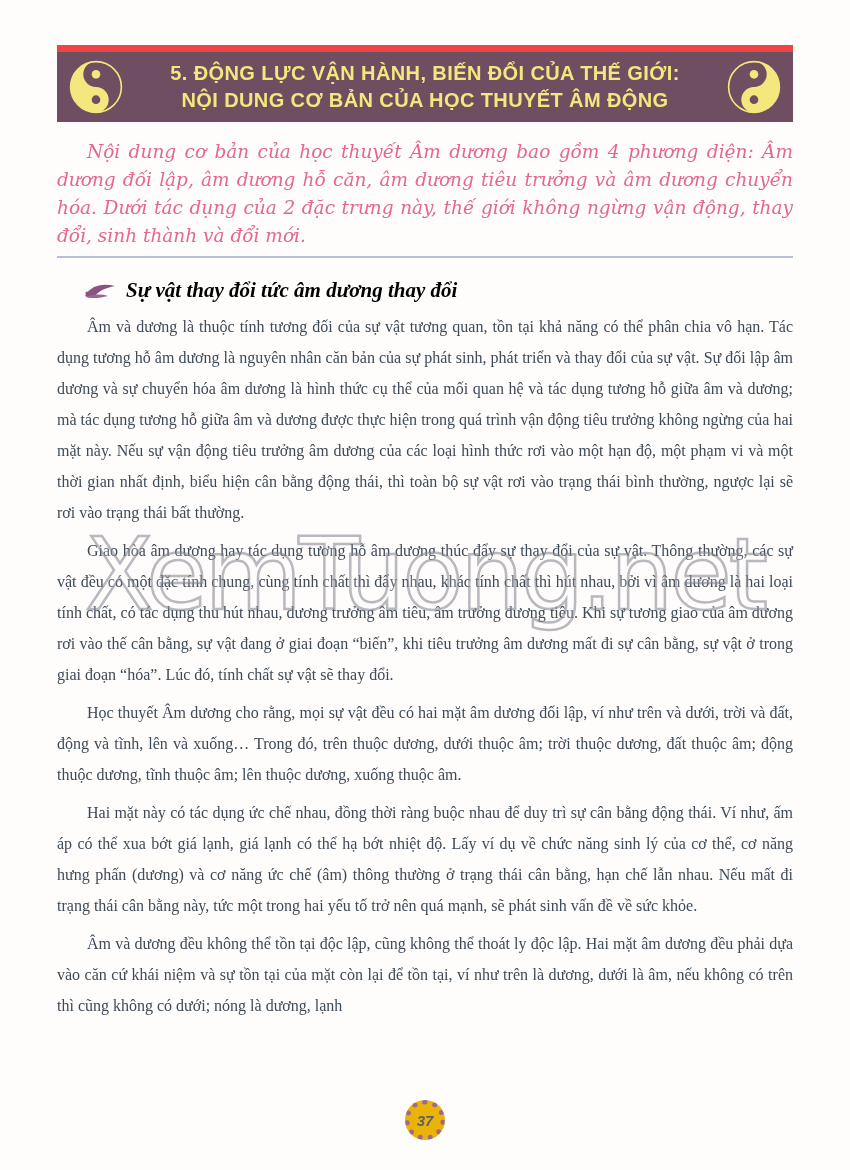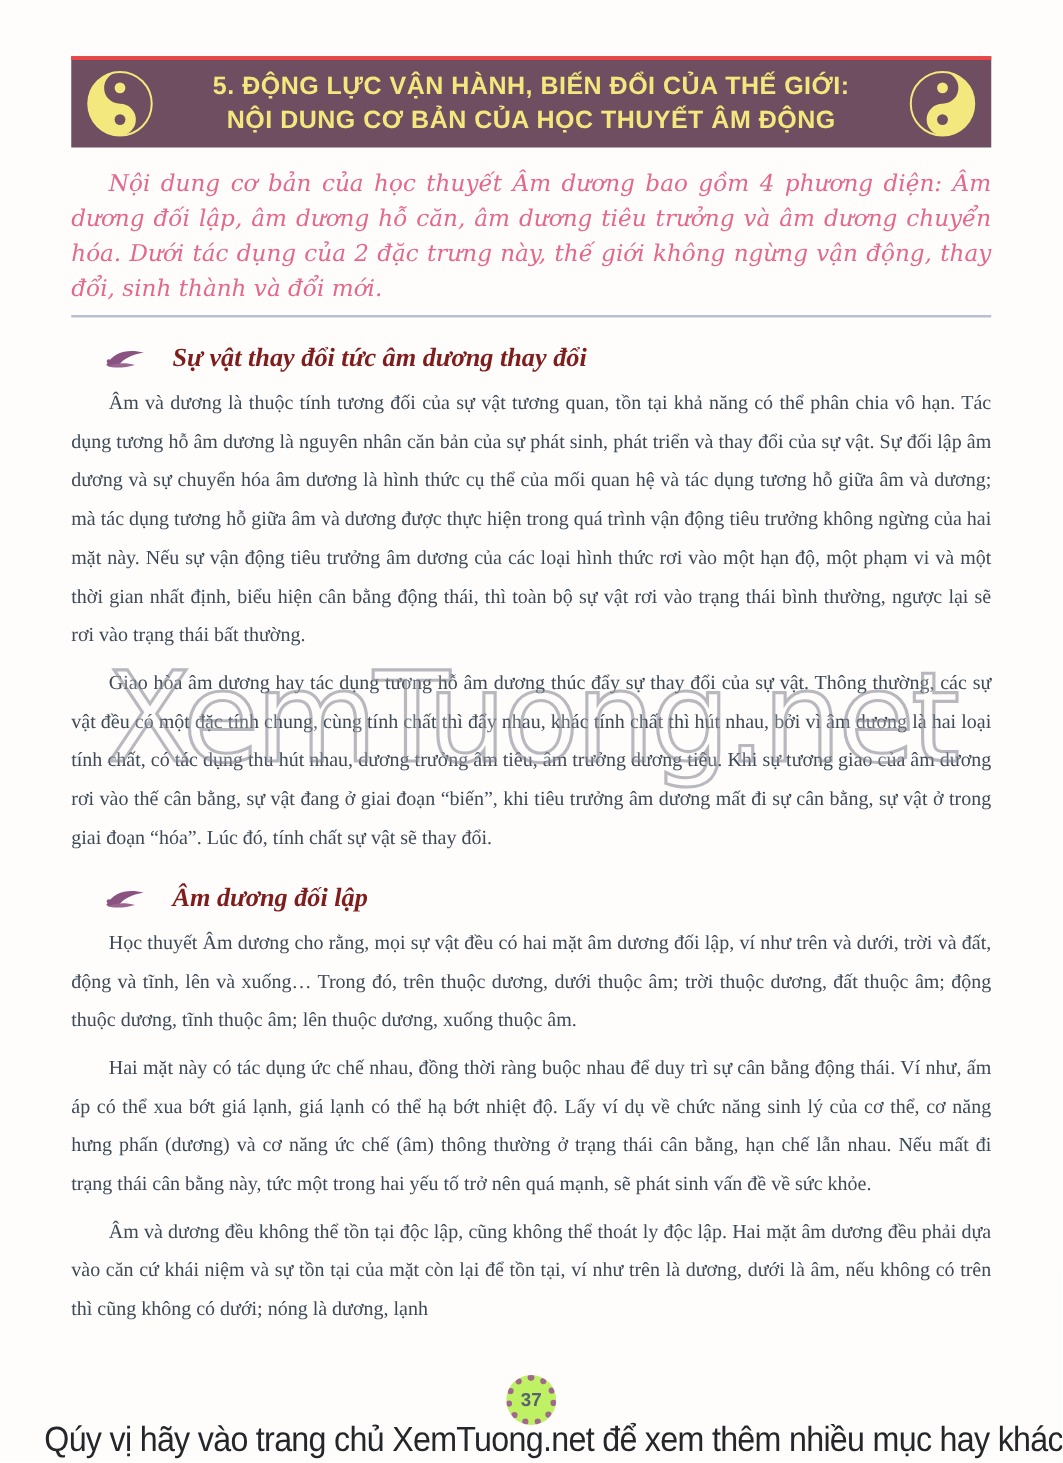--- a/index.html
+++ b/index.html
@@ -10,21 +10,21 @@
     overflow:hidden;
     font-family:"Liberation Serif", serif;
   }
   .content{padding:45px 57px 0 57px;}
 
   
   .banner{
     position:relative;
     height:70px;
     background:#6e4e60;
-    border-top:3px solid #ef4444;
+    border-top:7px solid #ef4444;
     display:flex;align-items:center;justify-content:center;
   }
   .banner .taijitu{position:absolute;top:8px;width:54px;height:54px;}
   .taijitu-left{left:12px;}
   .taijitu-right{right:12px;transform:scaleX(-1);}
   .banner-title{
     text-align:center;
     color:#f2e87e;
     font-family:"Liberation Sans", sans-serif;
     font-weight:bold;
@@ -45,23 +45,23 @@
     text-align:justify;
   }
   .separator{
     margin-top:6px;
     border:none;
     border-top:2px solid #b9c0d4;
   }
 
   
   .section-heading{
-    display:flex;align-items:center;gap:21px;
+    display:flex;align-items:center;gap:9px;
     margin:20px 0 8px 26px;
-    color:#7f1d1d;
+    color:#000000;
     font-size:21px;
     font-weight:bold;
     font-style:italic;
   }
   .flourish{width:34px;height:20px;flex:0 0 auto;}
   .para{
     margin:0 0 7px 0;
     color:#3f4a57;
     font-size:16px;
     line-height:31px;
@@ -89,25 +89,26 @@
   .page-num-wrap{
     position:absolute;
     left:50%;top:1100px;
     transform:translateX(-50%);
     z-index:7;
   }
   .page-num{
     width:30px;height:30px;
     border-radius:50%;
     border:5px dotted #a2688c;
-    background:#bef264;
+    background:#eab308;
     display:flex;align-items:center;justify-content:center;
     font-family:"Liberation Sans", sans-serif;
     font-size:15px;font-weight:bold;
     color:#5a6070;
+    font-style:italic;
   }
 
   
   .footer{
     position:absolute;
     left:0;bottom:2px;width:100%;
     text-align:center;
     z-index:5;
   }
   .footer-inner{
@@ -154,38 +155,27 @@
       <svg class="flourish" viewBox="0 0 34 20">
         <path d="M2,15 C8,4 20,2 32,5 C22,7 16,10 13,14 C10,17 5,17 2,15 Z" fill="#8a5280"></path>
         <path d="M3,16 C10,13 18,13 25,15 C18,17 9,18 3,16 Z" fill="#9a6690"></path>
         <circle cx="4" cy="12" r="1.6" fill="#8a5280"></circle>
       </svg>
       <span>Sự vật thay đổi tức âm dương thay đổi</span>
     </div>
     <p class="para">Âm và dương là thuộc tính tương đối của sự vật tương quan, tồn tại khả năng có thể phân chia vô hạn. Tác dụng tương hỗ âm dương là nguyên nhân căn bản của sự phát sinh, phát triển và thay đổi của sự vật. Sự đối lập âm dương và sự chuyển hóa âm dương là hình thức cụ thể của mối quan hệ và tác dụng tương hỗ giữa âm và dương; mà tác dụng tương hỗ giữa âm và dương được thực hiện trong quá trình vận động tiêu trưởng không ngừng của hai mặt này. Nếu sự vận động tiêu trưởng âm dương của các loại hình thức rơi vào một hạn độ, một phạm vi và một thời gian nhất định, biểu hiện cân bằng động thái, thì toàn bộ sự vật rơi vào trạng thái bình thường, ngược lại sẽ rơi vào trạng thái bất thường.</p>
     <p class="para">Giao hòa âm dương hay tác dụng tương hỗ âm dương thúc đẩy sự thay đổi của sự vật. Thông thường, các sự vật đều có một đặc tính chung, cùng tính chất thì đẩy nhau, khác tính chất thì hút nhau, bởi vì âm dương là hai loại tính chất, có tác dụng thu hút nhau, dương trưởng âm tiêu, âm trưởng dương tiêu. Khi sự tương giao của âm dương rơi vào thế cân bằng, sự vật đang ở giai đoạn “biến”, khi tiêu trưởng âm dương mất đi sự cân bằng, sự vật ở trong giai đoạn “hóa”. Lúc đó, tính chất sự vật sẽ thay đổi.</p>
 
-    <div class="section-heading">
-      <svg class="flourish" viewBox="0 0 34 20">
-        <path d="M2,15 C8,4 20,2 32,5 C22,7 16,10 13,14 C10,17 5,17 2,15 Z" fill="#8a5280"></path>
-        <path d="M3,16 C10,13 18,13 25,15 C18,17 9,18 3,16 Z" fill="#9a6690"></path>
-        <circle cx="4" cy="12" r="1.6" fill="#8a5280"></circle>
-      </svg>
-      <span>Âm dương đối lập</span>
-    </div>
     <p class="para">Học thuyết Âm dương cho rằng, mọi sự vật đều có hai mặt âm dương đối lập, ví như trên và dưới, trời và đất, động và tĩnh, lên và xuống… Trong đó, trên thuộc dương, dưới thuộc âm; trời thuộc dương, đất thuộc âm; động thuộc dương, tĩnh thuộc âm; lên thuộc dương, xuống thuộc âm.</p>
     <p class="para">Hai mặt này có tác dụng ức chế nhau, đồng thời ràng buộc nhau để duy trì sự cân bằng động thái. Ví như, ấm áp có thể xua bớt giá lạnh, giá lạnh có thể hạ bớt nhiệt độ. Lấy ví dụ về chức năng sinh lý của cơ thể, cơ năng hưng phấn (dương) và cơ năng ức chế (âm) thông thường ở trạng thái cân bằng, hạn chế lẫn nhau. Nếu mất đi trạng thái cân bằng này, tức một trong hai yếu tố trở nên quá mạnh, sẽ phát sinh vấn đề về sức khỏe.</p>
 
     <p class="para">Âm và dương đều không thể tồn tại độc lập, cũng không thể thoát ly độc lập. Hai mặt âm dương đều phải dựa vào căn cứ khái niệm và sự tồn tại của mặt còn lại để tồn tại, ví như trên là dương, dưới là âm, nếu không có trên thì cũng không có dưới; nóng là dương, lạnh</p>
 
   </div>
 
   <div class="watermark">XemTuong.net</div>
 
   <div class="page-num-wrap">
     <div class="page-num">37</div>
   </div>
 
-  <div class="footer">
-    <span class="footer-inner">Qúy vị hãy vào trang chủ XemTuong.net để xem thêm nhiều mục hay khác</span>
-  </div>
 
 </div>
 
 </body></html>

